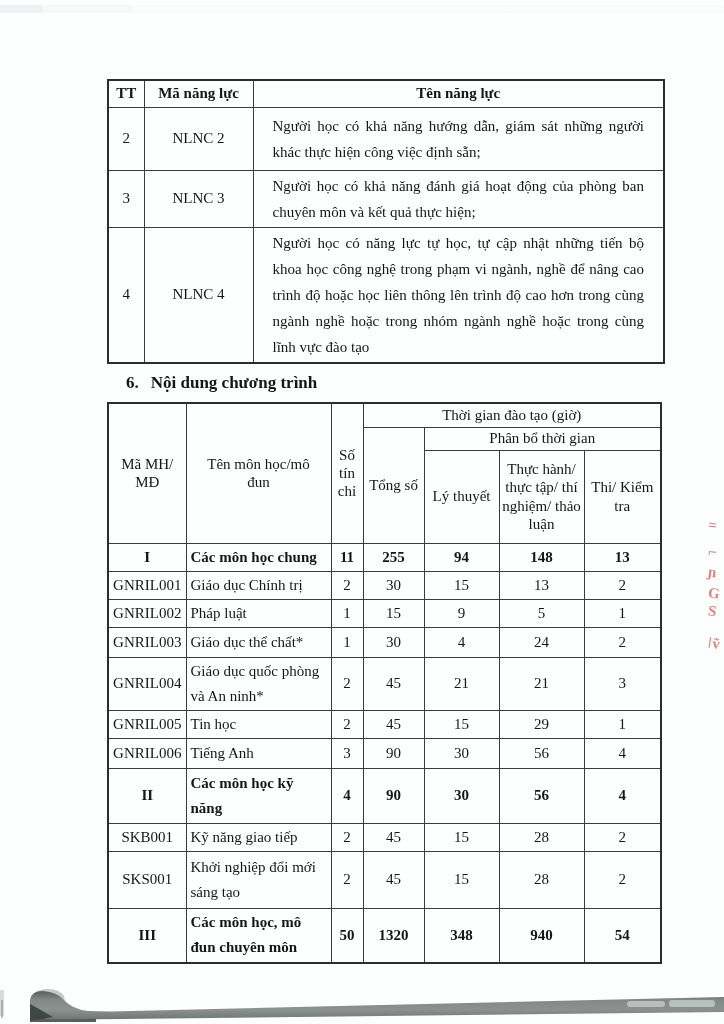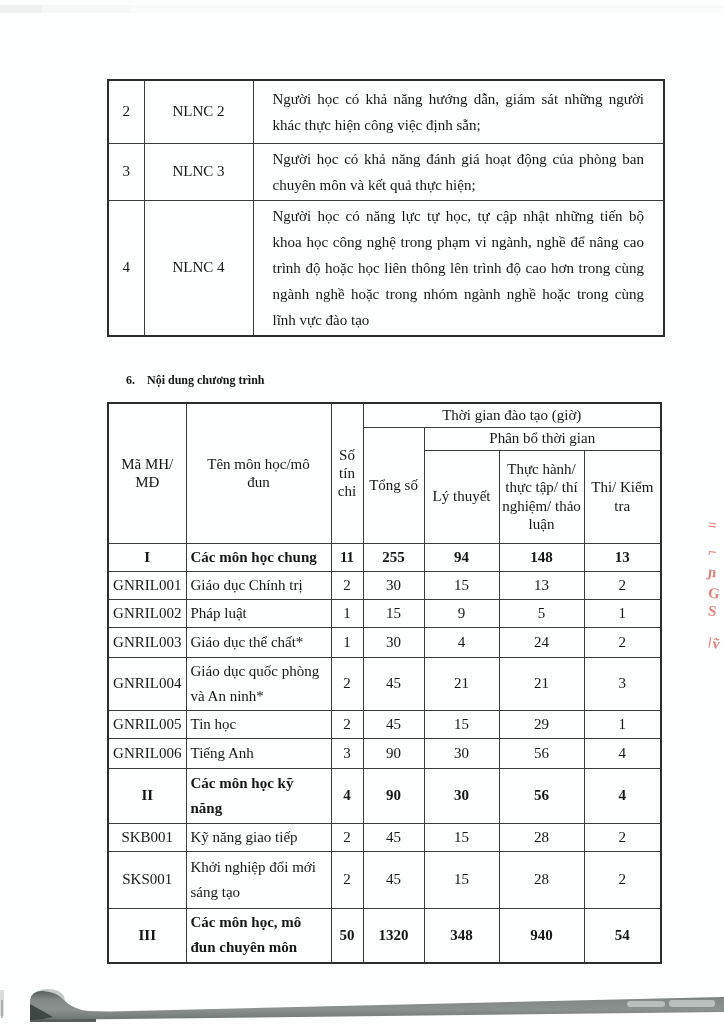--- a/index.html
+++ b/index.html
@@ -18,21 +18,21 @@
 
   
   table { border-collapse:collapse; table-layout:fixed; }
   .t1 { position:absolute; left:107px; top:79px; width:556px; border:2px solid #2d2d2d; }
   .t1 td { border:1px solid #3b3b3b; vertical-align:middle; font-size:15px; }
   .t1 tr.head td { height:27px; font-weight:bold; text-align:center; }
   .t1 td.tt, .t1 td.code { text-align:center; }
   .t1 td.desc { text-align:justify; padding:2px 19px; line-height:26px; }
 
   
-  .section-title { position:absolute; left:126px; top:373px; font-weight:bold; font-size:12px; }
+  .section-title { position:absolute; left:126px; top:373px; font-weight:bold; font-size:17px; }
   .section-title .num { margin-right:12px; }
 
   
   .t2 { position:absolute; left:107px; top:402px; width:553px; border:2px solid #2d2d2d; }
   .t2 td { border:1px solid #3b3b3b; vertical-align:middle; text-align:center;
            font-size:15px; padding:1px 2px; }
   .t2 td.hd { font-weight:normal; line-height:1.22; }
   .t2 tr.hA { height:24px; }
   .t2 tr.hB { height:23px; }
   .t2 tr.hC { height:93px; }
@@ -65,20 +65,25 @@
 
   <div class="artifact-top"></div>
 
   <table class="t1">
     <colgroup>
         <col style="width:36px">
         <col style="width:109px">
         <col style="width:411px">
       </colgroup>
     <tbody>
+      <tr class="head">
+        <td>TT</td>
+        <td>Mã năng lực</td>
+        <td>Tên năng lực</td>
+      </tr>
 
   <tr style="height: 63px;">
     <td class="tt">2</td>
     <td class="code">NLNC 2</td>
     <td class="desc">Người học có khả năng hướng dẫn, giám sát những người khác thực hiện công việc định sẵn;</td>
   </tr>
 
   <tr style="height: 56px;">
     <td class="tt">3</td>
     <td class="code">NLNC 3</td>

